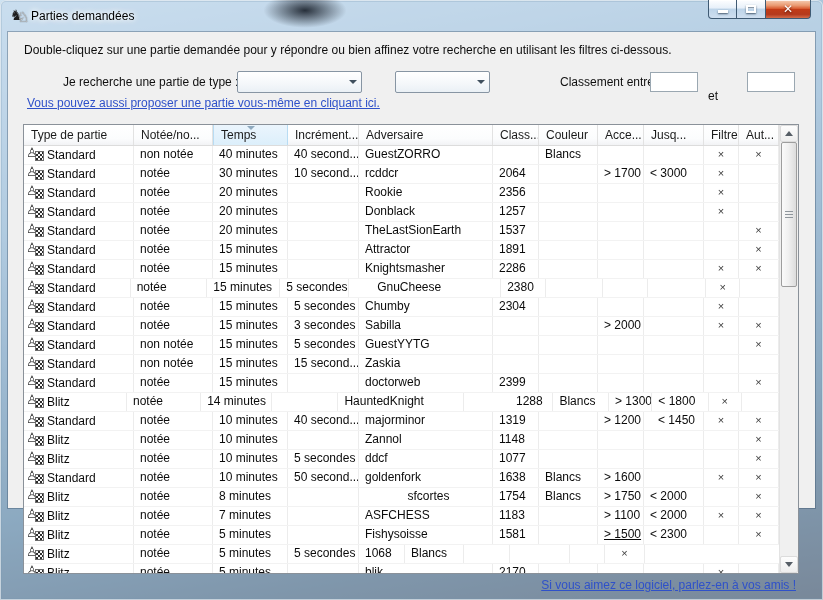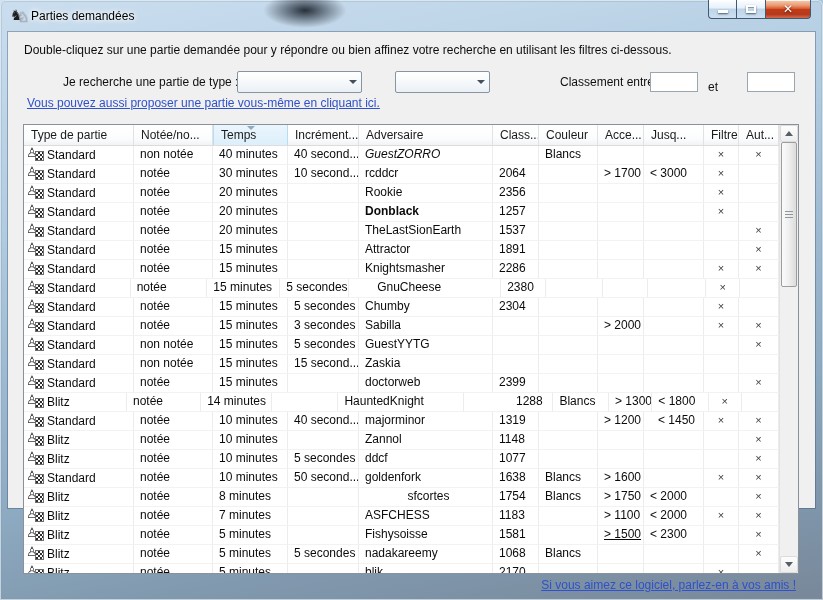--- a/index.html
+++ b/index.html
@@ -45,21 +45,21 @@
   .type-label { position:absolute; left:55px; top:43px; }
   .combo { position:absolute; height:22px; border:1px solid #8795a3; border-radius:2px;
     background:linear-gradient(180deg,#ffffff 0%,#f4f7fa 60%,#eaf0f5 100%); display:flex; align-items:center; }
   .combo-1 { left:229px; top:39px; width:125px; }
   .combo-2 { left:387px; top:39px; width:95px; }
   .combo-value { flex:1; padding-left:5px; }
   .combo-arrow { width:17px; height:100%; display:flex; align-items:center; justify-content:center; }
   .combo-arrow i { width:0; height:0; border-left:4px solid transparent; border-right:4px solid transparent; border-top:4px solid #40505e; }
 
   .classement-label { position:absolute; left:552px; top:43px; }
-  .et-label { position:absolute; left:700px; top:48px; }
+  .et-label { position:absolute; left:700px; top:57px; }
   .rating-input { position:absolute; top:40px; width:48px; height:20px; border:1px solid #9aa7b1; background:#fff;
     font-family:inherit; font-size:12px; padding:0 3px; }
   .rating-min { left:642px; }
   .rating-max { left:739px; }
 
   a.link { color:#2f51c9; text-decoration:underline; cursor:pointer; }
   .propose-link { position:absolute; left:19px; top:64px; }
   .footer-link { position:absolute; right:19px; top:546px; }
 
   
@@ -166,21 +166,21 @@
                 <div class="tcell type-cell" style="width: 110px;">
                   <span class="piece-icon">
                     <span class="pawn">♙</span>
                     <span class="board"></span>
                   </span>
                   <span>Standard</span>
                 </div>
                 <div class="tcell" style="width: 79px;">non notée</div>
                 <div class="tcell" style="width: 75px;">40 minutes</div>
                 <div class="tcell" style="width: 71px;">40 second...</div>
-                <div class="tcell" style="width: 134px; font-style: italic;">GuestZORRO</div>
+                <div class="tcell" style="width: 134px;">GuestZORRO</div>
                 <div class="tcell" style="width: 46px;"></div>
                 <div class="tcell" style="width: 59px;">Blancs</div>
                 <div class="tcell" style="width: 46px;"></div>
                 <div class="tcell" style="width: 60px;"></div>
                 <div class="tcell center" style="width: 35px;">×</div>
                 <div class="tcell center" style="width: 40px;">×</div>
               </div>
               <div class="trow">
                 <div class="tcell type-cell" style="width: 110px;">
                   <span class="piece-icon">
@@ -223,21 +223,21 @@
                 <div class="tcell type-cell" style="width: 110px;">
                   <span class="piece-icon">
                     <span class="pawn">♙</span>
                     <span class="board"></span>
                   </span>
                   <span>Standard</span>
                 </div>
                 <div class="tcell" style="width: 79px;">notée</div>
                 <div class="tcell" style="width: 75px;">20 minutes</div>
                 <div class="tcell" style="width: 71px;"></div>
-                <div class="tcell" style="width: 134px; font-weight: bold;">Donblack</div>
+                <div class="tcell" style="width: 134px;">Donblack</div>
                 <div class="tcell" style="width: 46px;">1257</div>
                 <div class="tcell" style="width: 59px;"></div>
                 <div class="tcell" style="width: 46px;"></div>
                 <div class="tcell" style="width: 60px;"></div>
                 <div class="tcell center" style="width: 35px;">×</div>
                 <div class="tcell center" style="width: 40px;"></div>
               </div>
               <div class="trow">
                 <div class="tcell type-cell" style="width: 110px;">
                   <span class="piece-icon">
@@ -565,21 +565,20 @@
                 <div class="tcell type-cell" style="width: 110px;">
                   <span class="piece-icon">
                     <span class="pawn">♙</span>
                     <span class="board"></span>
                   </span>
                   <span>Blitz</span>
                 </div>
                 <div class="tcell" style="width: 79px;">notée</div>
                 <div class="tcell" style="width: 75px;">5 minutes</div>
                 <div class="tcell" style="width: 71px;">5 secondes</div>
-                <div class="tcell" style="width: 134px;">nadakareemy</div>
                 <div class="tcell" style="width: 46px;">1068</div>
                 <div class="tcell" style="width: 59px;">Blancs</div>
                 <div class="tcell" style="width: 46px;"></div>
                 <div class="tcell" style="width: 60px;"></div>
                 <div class="tcell center" style="width: 35px;"></div>
                 <div class="tcell center" style="width: 40px;">×</div>
               </div>
               <div class="trow">
                 <div class="tcell type-cell" style="width: 110px;">
                   <span class="piece-icon">

